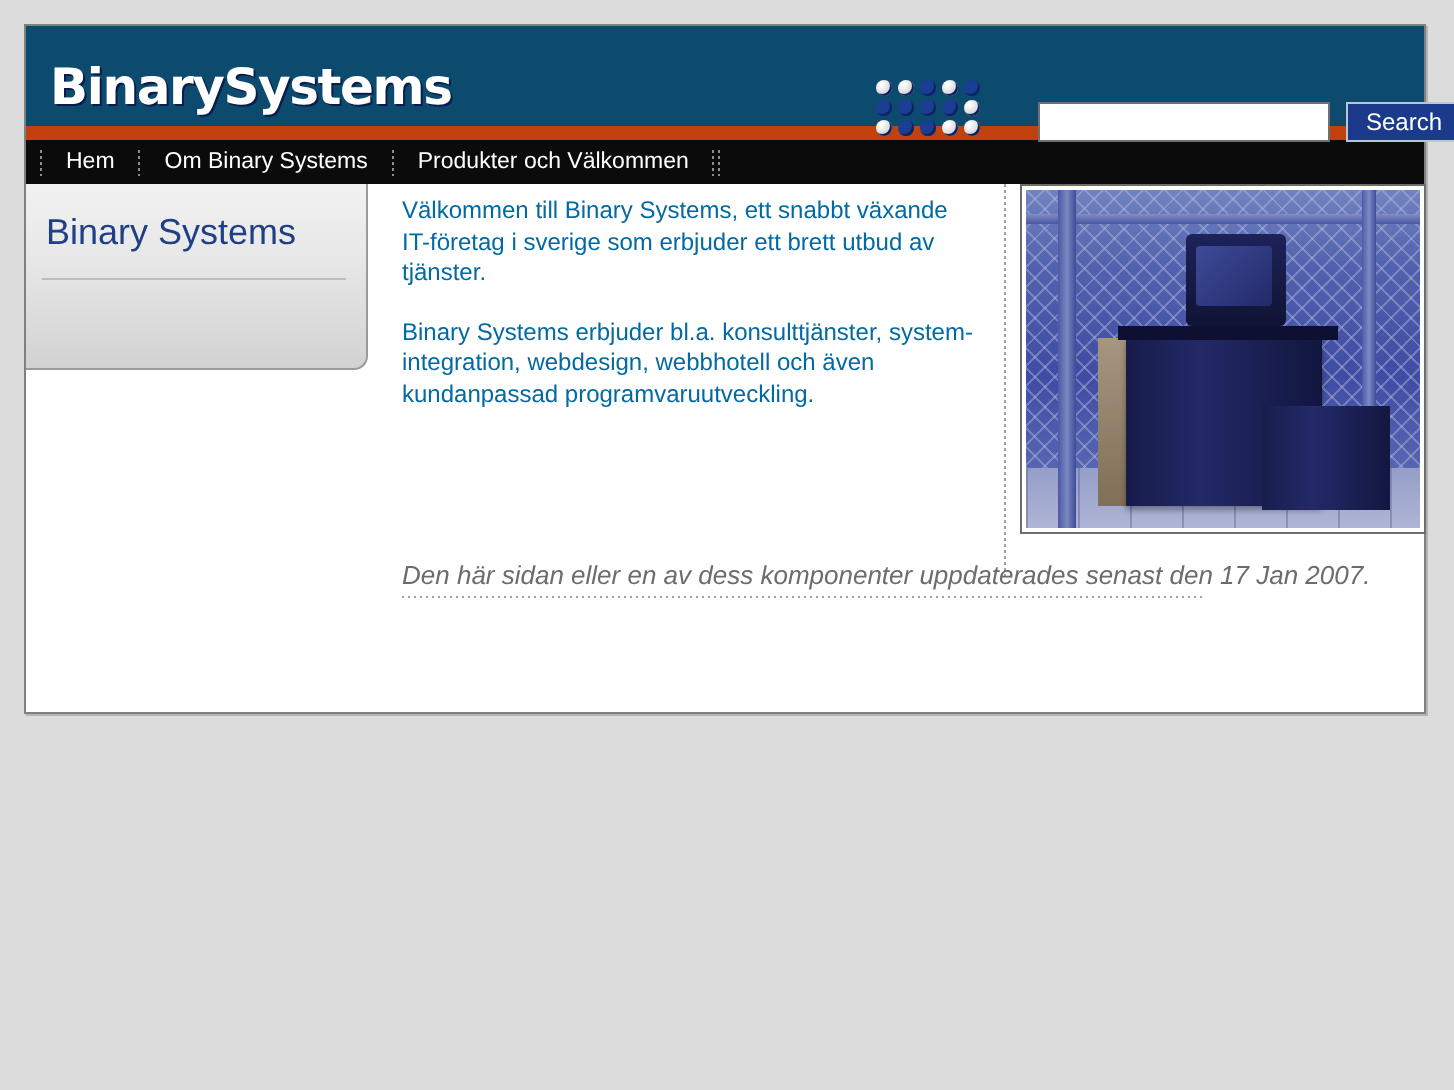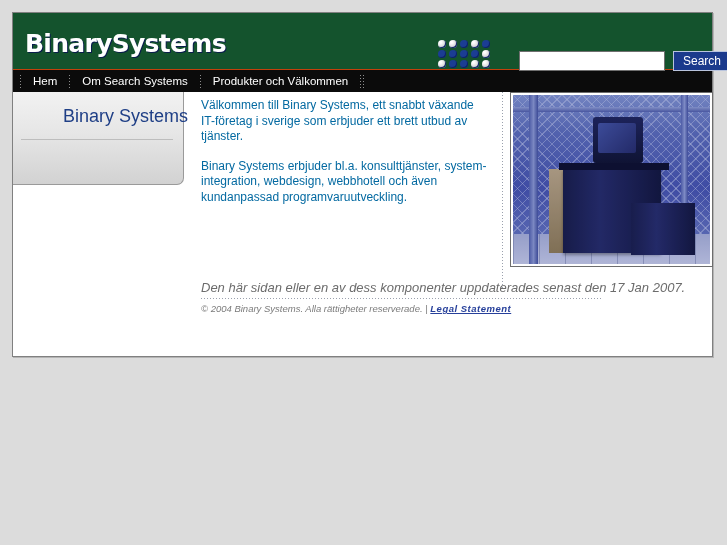--- a/index.html
+++ b/index.html
@@ -24,22 +24,22 @@
     background: #ffffff;
     border: 1px solid #808080;
     box-sizing: border-box;
     box-shadow: 1px 1px 0 #b4b4b4;
   }
 
   
   #masthead {
     position: relative;
     height: 57px;
-    background: #14532d;
-    border-bottom: 1px solid #c2410c;
+    background: #0c4a6e;
+    border-bottom: 7px solid #c2410c;
     box-sizing: border-box;
   }
   #brand-logo {
     position: absolute;
     left: 12px;
     top: 16px;
     font-family: "DejaVu Sans", sans-serif;
     font-size: 25px;
     font-weight: bold;
     color: #ffffff;
@@ -154,21 +154,20 @@
     box-sizing: border-box;
   }
   #sidebar-title {
     position: absolute;
     left: 10px;
     top: 14px;
     font-family: "Liberation Sans", sans-serif;
     font-size: 18px;
     color: #1f3f86;
     white-space: nowrap;
-    margin-left: 40px;
   }
   #sidebar-divider {
     position: absolute;
     left: 8px;
     top: 47px;
     width: 152px;
     height: 1px;
     background: #bdbdbd;
   }
   #sidebar-tagline {
@@ -364,21 +363,21 @@
     <div id="search-wrap">
       <input id="search-input" type="text" placeholder="" style="">
       <button id="search-button">Search</button>
     </div>
   </div>
 
   <div id="navbar">
     <span class="sep"></span>
     <a class="nav-item">Hem</a>
     <span class="sep"></span>
-    <a class="nav-item">Om Search Systems</a>
+    <a class="nav-item">Om Binary Systems</a>
     <span class="sep"></span>
     <a class="nav-item">Produkter och Välkommen</a>
     <span class="sep"></span>
     <span class="sep"></span>
   </div>
 
   <div id="content-area">
 
     <div id="sidebar-panel">
       <div id="sidebar-title">Binary Systems</div>
@@ -408,20 +407,16 @@
           <div class="ph-screen"></div>
         </div>
         <div class="ph-post-l"></div>
         <div class="ph-tint"></div>
       </div>
     </div>
 
     <div id="footer">
       <div class="foot-line">Den här sidan eller en av dess komponenter uppdaterades senast den 17 Jan 2007.</div>
       <div class="dotted-rule"></div>
-      <div class="foot-line2">
-        <span>© 2004 Binary Systems. Alla rättigheter reserverade. |</span>
-        <span id="legal-link">Legal Statement</span>
-      </div>
     </div>
 
   </div>
 </div>
 
 </body></html>

